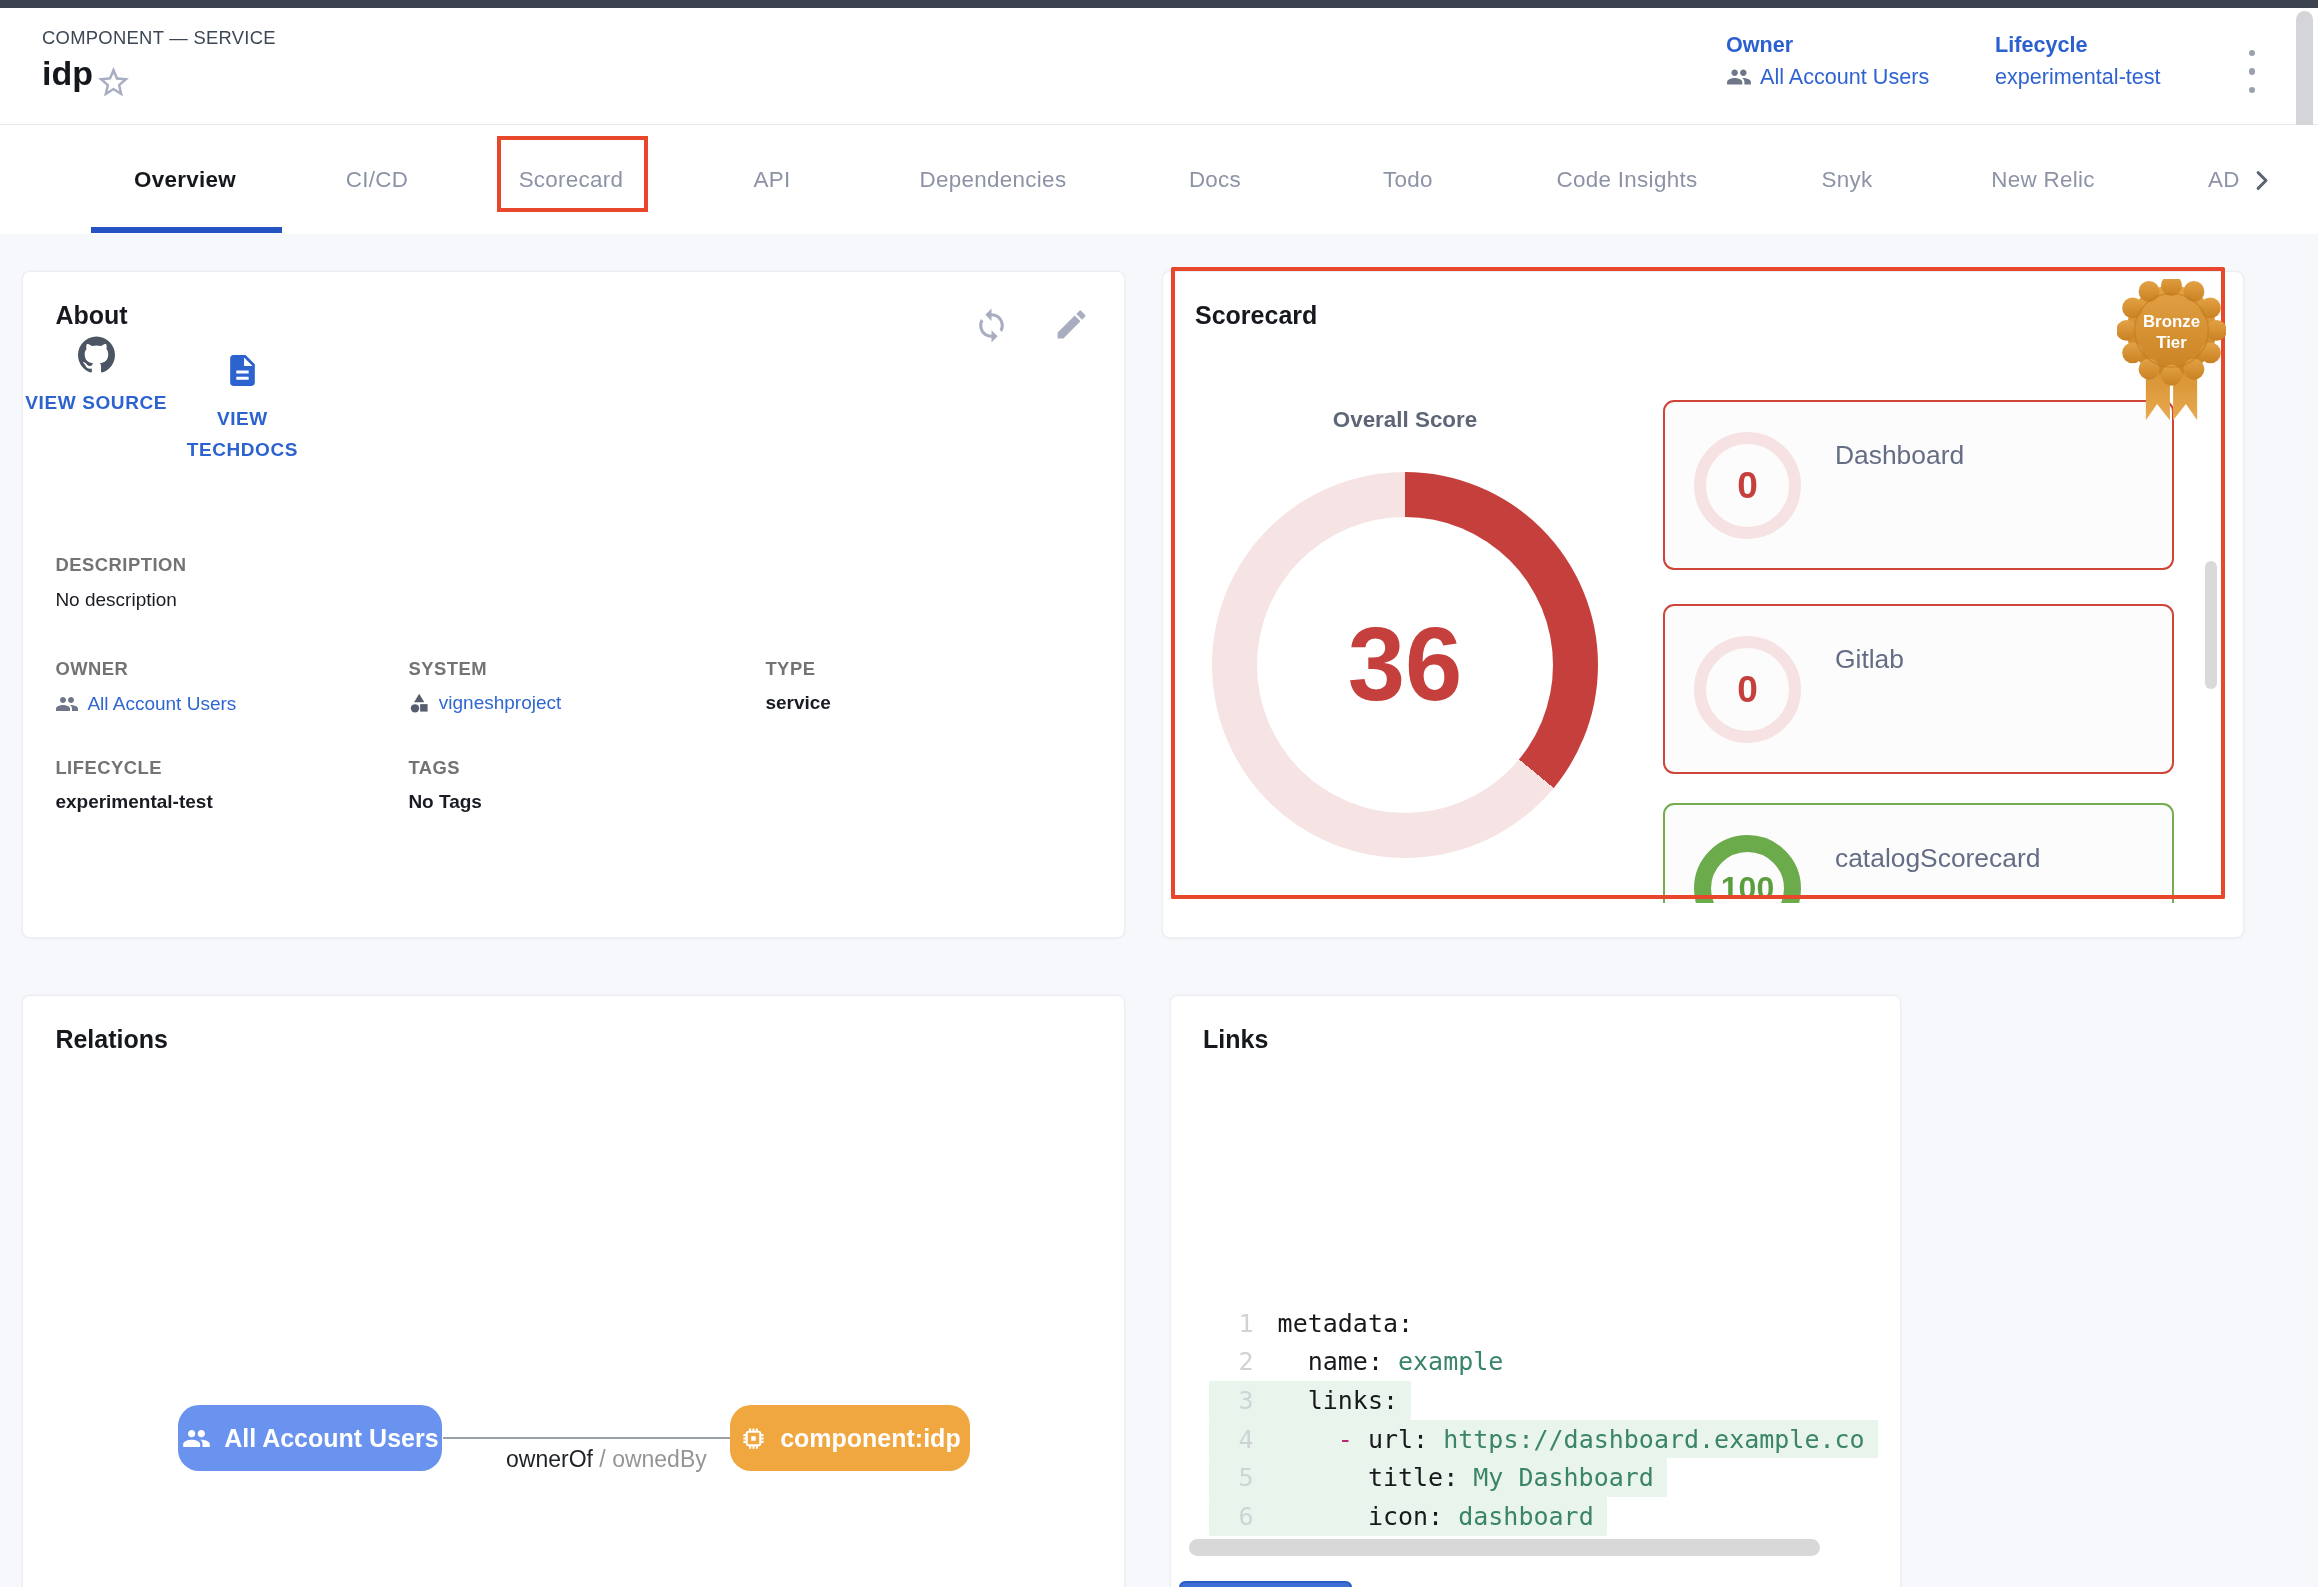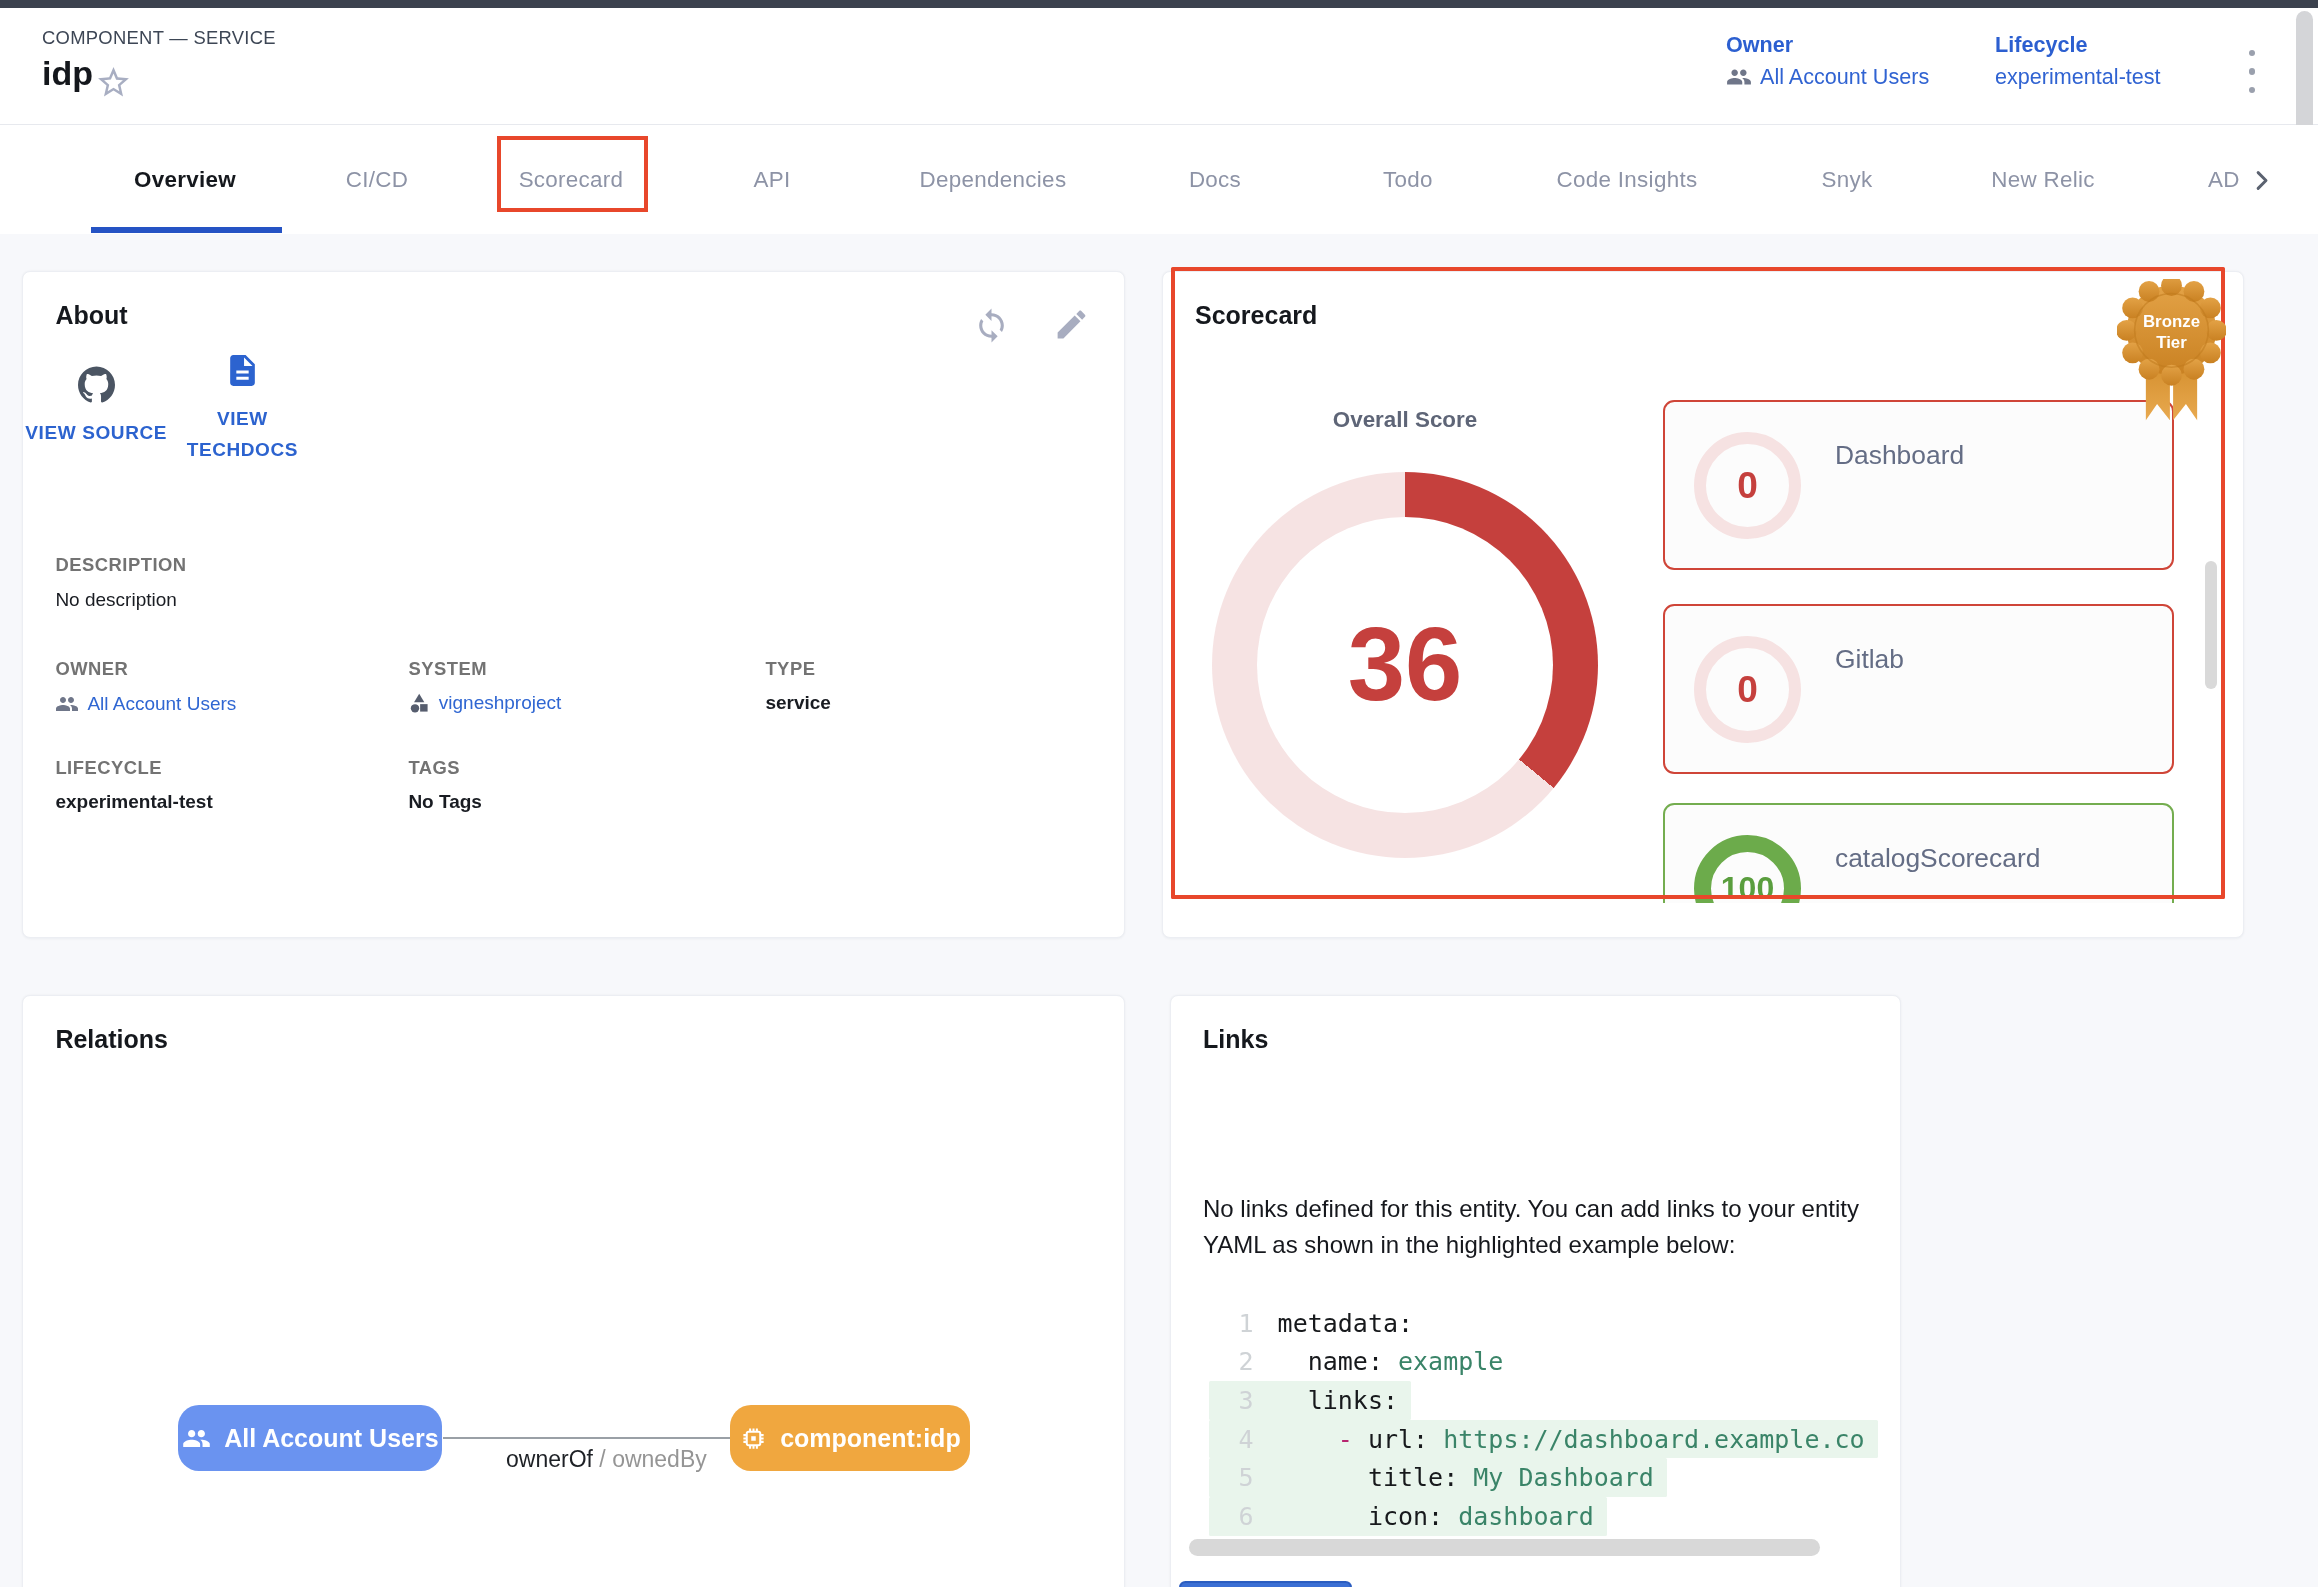--- a/index.html
+++ b/index.html
@@ -164,21 +164,21 @@
       <svg viewBox="0 0 24 24" width="37" height="37" fill="currentColor">
           <path d="M12 4V1L8 5l4 4V6c3.31 0 6 2.69 6 6 0 1.01-.25 1.97-.7 2.8l1.46 1.46C19.54 15.03 20 13.57 20 12c0-4.42-3.58-8-8-8zm0 14c-3.31 0-6-2.69-6-6 0-1.01.25-1.97.7-2.8L5.24 7.74C4.46 8.97 4 10.43 4 12c0 4.42 3.58 8 8 8v3l4-4-4-4v3z"></path>
         </svg>
     </span>
     <span class="icon-btn" style="left:1030px; top:34px;">
       <svg viewBox="0 0 24 24" width="37" height="37" fill="currentColor">
           <path d="M3 17.25V21h3.75L17.81 9.94l-3.75-3.75L3 17.25zM20.71 7.04c.39-.39.39-1.02 0-1.41l-2.34-2.34c-.39-.39-1.02-.39-1.41 0l-1.83 1.83 3.75 3.75 1.83-1.83z"></path>
         </svg>
     </span>
 
-    <div class="about-link" style="left:-3.2px; top:94px;text-align:center;">
+    <div class="about-link" style="left:-3.2px; top:64px;text-align:center;">
       <span class="al-icon" style="color:#4b5563;">
         <svg viewBox="0 0 24 24" width="37" height="37" fill="currentColor">
             <path d="M12 .297c-6.63 0-12 5.373-12 12 0 5.303 3.438 9.8 8.205 11.385.6.113.82-.258.82-.577 0-.285-.01-1.04-.015-2.04-3.338.724-4.042-1.61-4.042-1.61C4.422 18.07 3.633 17.7 3.633 17.7c-1.087-.744.084-.729.084-.729 1.205.084 1.838 1.236 1.838 1.236 1.07 1.835 2.809 1.305 3.495.998.108-.776.417-1.305.76-1.605-2.665-.3-5.466-1.332-5.466-5.93 0-1.31.465-2.38 1.235-3.22-.135-.303-.54-1.523.105-3.176 0 0 1.005-.322 3.3 1.23.96-.267 1.98-.399 3-.405 1.02.006 2.04.138 3 .405 2.28-1.552 3.285-1.23 3.285-1.23.645 1.653.24 2.873.12 3.176.765.84 1.23 1.91 1.23 3.22 0 4.61-2.805 5.625-5.475 5.92.42.36.81 1.096.81 2.22 0 1.606-.015 2.896-.015 3.286 0 .315.21.69.825.57C20.565 22.092 24 17.592 24 12.297c0-6.627-5.373-12-12-12"></path>
           </svg>
       </span>
       <div class="al-label">VIEW SOURCE</div>
     </div>
 
     <div class="about-link" style="left:143px; top:80px;">
       <span class="al-icon" style="color:#2c63cf;">
@@ -309,21 +309,20 @@
       </span>
       <span>component:idp</span>
     </div>
     <div class="rel-edge-label">
       <span class="pri">ownerOf</span><span class="sec"> / </span><span class="sec">ownedBy</span>
     </div>
   </div>
 
   <div class="card" id="links-card">
     <div class="card-title">Links</div>
-    <div class="links-empty">No links defined for this entity. You can add links to your entity YAML as shown in the highlighted example below:</div>
     <div id="code-block">
         <div><div class="crow"><span class="ln">1</span><span class="seg-key">metadata:</span></div></div>
         <div><div class="crow"><span class="ln">2</span><span class="seg-key">  name: </span><span class="seg-value">example</span></div></div>
         <div><div class="crow hl"><span class="ln">3</span><span class="seg-key">  links:</span></div></div>
         <div><div class="crow hl"><span class="ln">4</span><span class="seg-dash">    - </span><span class="seg-key">url: </span><span class="seg-value">https://dashboard.example.co</span></div></div>
         <div><div class="crow hl"><span class="ln">5</span><span class="seg-key">      title: </span><span class="seg-value">My Dashboard</span></div></div>
         <div><div class="crow hl"><span class="ln">6</span><span class="seg-key">      icon: </span><span class="seg-value">dashboard</span></div></div>
       </div>
     <div class="code-hscroll"></div>
     <div class="links-button"></div>

